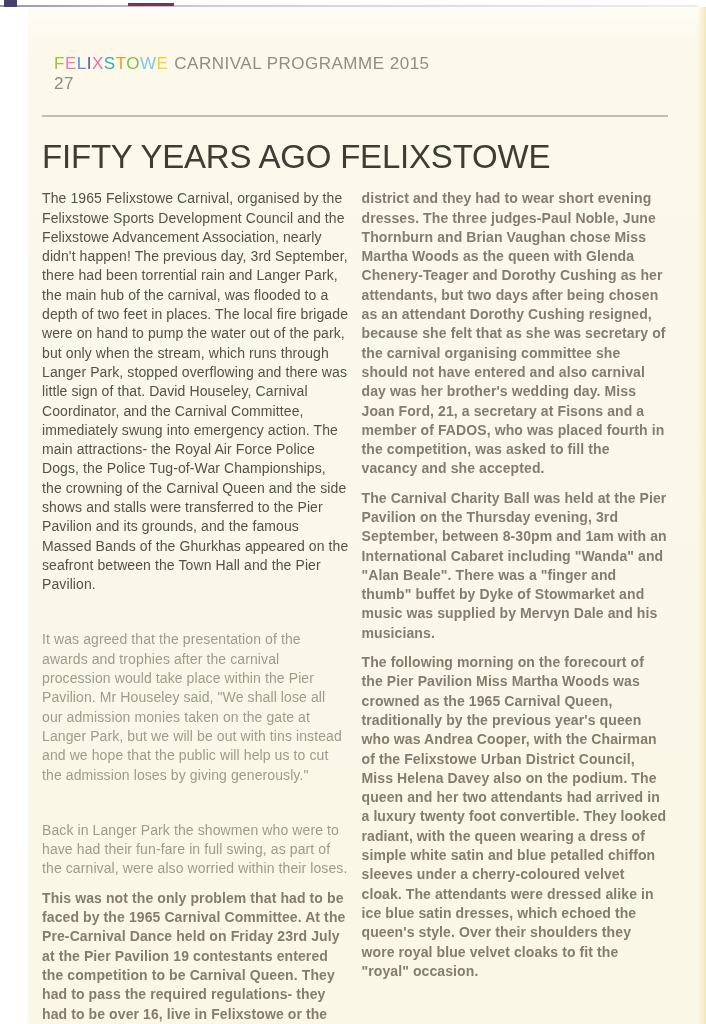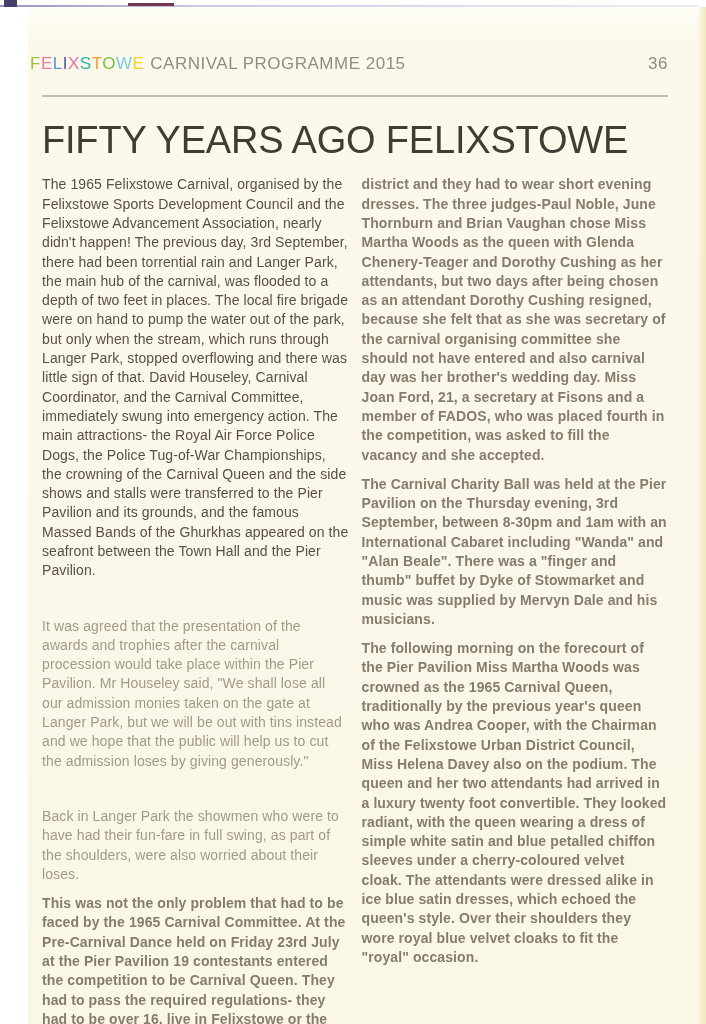--- a/index.html
+++ b/index.html
@@ -10,26 +10,26 @@
   .scan-line{position:absolute;bottom:0;left:0;right:8px;height:2px;
              background:linear-gradient(90deg,#9c93c0 0%,#cfc9e2 30%,#ddd8ec 60%,#eeeaf6 100%);}
   .scan-blob-a{position:absolute;left:4px;top:0;width:13px;height:7px;background:#453f6b;}
   .scan-blob-b{position:absolute;left:128px;top:3px;width:46px;height:3px;background:#70394e;}
   
   .page{position:absolute;top:7px;left:28px;width:678px;height:1017px;overflow:hidden;
         background:linear-gradient(180deg,#fefdf6 0%,#fcf8ea 4%,#fbf7e7 100%);}
   .edge-right{position:absolute;top:0;right:0;width:9px;height:100%;
               background:linear-gradient(90deg,rgba(244,235,196,0),#f2e8bd);}
   header{display:flex;justify-content:space-between;align-items:baseline;
-         margin:47px 38px 0 2px;font-size:17px;letter-spacing:.5px;color:#918d82;}
+         margin:47px 38px 0 26px;font-size:17px;letter-spacing:.5px;color:#918d82;flex-direction:column;}
   .wordmark span{font-weight:400;}
   .brand-rest{margin-left:6px;color:#918d82;}
   .pagenum{color:#8f8b80;}
   .rule{height:2px;background:#c2beb3;margin:21px 38px 0 14px;}
-  .title{margin:20px 14px 0;font-weight:300;font-size:38px;line-height:1.22;
+  .title{margin:20px 14px 0;font-weight:300;font-size:33px;line-height:1.22;
          letter-spacing:-0.2px;color:#403c34;}
   .cols{display:flex;gap:13px;margin:12px 38px 0 14px;}
   .col{flex:1;min-width:0;}
   .para{margin:0 0 10px;font-size:14px;line-height:19.3px;letter-spacing:.1px;}
   .tone-dark{color:#575046;}
   .tone-mid{color:#847d6e;font-weight:bold;}
   .tone-faint{color:#a09a89;margin-top:36px;}
 </style>
 </head>
 <body>
@@ -41,34 +41,34 @@
     <div class="scan-blob-b"></div>
   </div>
 
   <div class="page">
     <div class="edge-right"></div>
 
     <header>
       <div class="brand">
         <span class="wordmark"><span style="color: rgb(159, 193, 61);">F</span><span style="color: rgb(242, 123, 166);">E</span><span style="color: rgb(92, 143, 214);">L</span><span style="color: rgb(75, 90, 169);">I</span><span style="color: rgb(236, 111, 169);">X</span><span style="color: rgb(47, 180, 164);">S</span><span style="color: rgb(242, 156, 43);">T</span><span style="color: rgb(119, 192, 67);">O</span><span style="color: rgb(121, 203, 232);">W</span><span style="color: rgb(242, 211, 46);">E</span></span><span class="brand-rest">CARNIVAL PROGRAMME 2015</span>
       </div>
-      <span class="pagenum">36</span>
+      <span class="pagenum">27</span>
     </header>
 
     <div class="rule"></div>
 
     <h1 class="title">
       <span>FIFTY YEARS AGO FELIXSTOWE</span><br>
     </h1>
 
     <div class="cols">
       <div class="col col-left">
           <p class="para tone-dark">The 1965 Felixstowe Carnival, organised by the Felixstowe Sports Development Council and the Felixstowe Advancement Association, nearly didn't happen! The previous day, 3rd September, there had been torrential rain and Langer Park, the main hub of the carnival, was flooded to a depth of two feet in places. The local fire brigade were on hand to pump the water out of the park, but only when the stream, which runs through Langer Park, stopped overflowing and there was little sign of that. David Houseley, Carnival Coordinator, and the Carnival Committee, immediately swung into emergency action. The main attractions- the Royal Air Force Police Dogs, the Police Tug-of-War Championships, the crowning of the Carnival Queen and the side shows and stalls were transferred to the Pier Pavilion and its grounds, and the famous Massed Bands of the Ghurkhas appeared on the seafront between the Town Hall and the Pier Pavilion.</p>
           <p class="para tone-faint">It was agreed that the presentation of the awards and trophies after the carnival procession would take place within the Pier Pavilion. Mr Houseley said, "We shall lose all our admission monies taken on the gate at Langer Park, but we will be out with tins instead and we hope that the public will help us to cut the admission loses by giving generously."</p>
-          <p class="para tone-faint">Back in Langer Park the showmen who were to have had their fun-fare in full swing, as part of the shoulders, were also worried about their loses.</p>
+          <p class="para tone-faint">Back in Langer Park the showmen who were to have had their fun-fare in full swing, as part of the carnival, were also worried within their loses.</p>
           <p class="para tone-mid">This was not the only problem that had to be faced by the 1965 Carnival Committee. At the Pre-Carnival Dance held on Friday 23rd July at the Pier Pavilion 19 contestants entered the competition to be Carnival Queen. They had to pass the required regulations- they had to be over 16, live in Felixstowe or the surrounding</p>
         </div>
       <div class="col col-right">
           <p class="para tone-mid">district and they had to wear short evening dresses. The three judges-Paul Noble, June Thornburn and Brian Vaughan chose Miss Martha Woods as the queen with Glenda Chenery-Teager and Dorothy Cushing as her attendants, but two days after being chosen as an attendant Dorothy Cushing resigned, because she felt that as she was secretary of the carnival organising committee she should not have entered and also carnival day was her brother's wedding day. Miss Joan Ford, 21, a secretary at Fisons and a member of FADOS, who was placed fourth in the competition, was asked to fill the vacancy and she accepted.</p>
           <p class="para tone-mid">The Carnival Charity Ball was held at the Pier Pavilion on the Thursday evening, 3rd September, between 8-30pm and 1am with an International Cabaret including "Wanda" and "Alan Beale". There was a "finger and thumb" buffet by Dyke of Stowmarket and music was supplied by Mervyn Dale and his musicians.</p>
           <p class="para tone-mid">The following morning on the forecourt of the Pier Pavilion Miss Martha Woods was crowned as the 1965 Carnival Queen, traditionally by the previous year's queen who was Andrea Cooper, with the Chairman of the Felixstowe Urban District Council, Miss Helena Davey also on the podium. The queen and her two attendants had arrived in a luxury twenty foot convertible. They looked radiant, with the queen wearing a dress of simple white satin and blue petalled chiffon sleeves under a cherry-coloured velvet cloak. The attendants were dressed alike in ice blue satin dresses, which echoed the queen's style. Over their shoulders they wore royal blue velvet cloaks to fit the "royal" occasion.</p>
         </div>
     </div>
   </div>
 </div>

